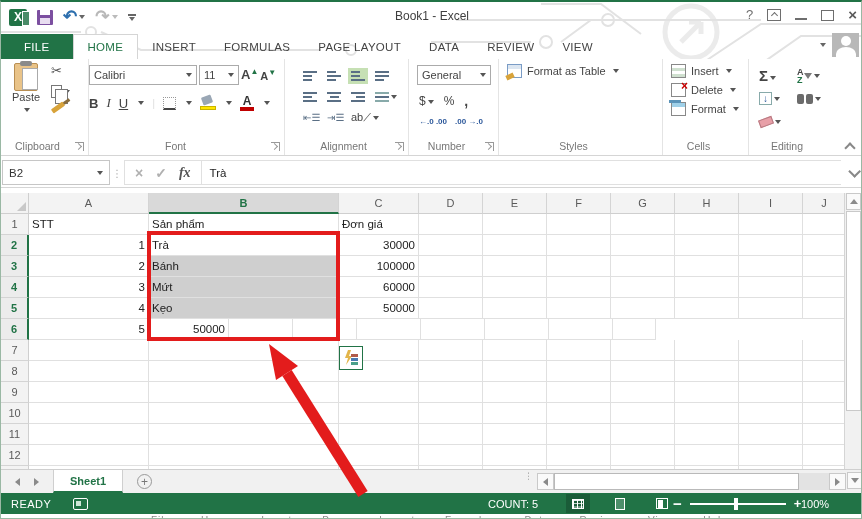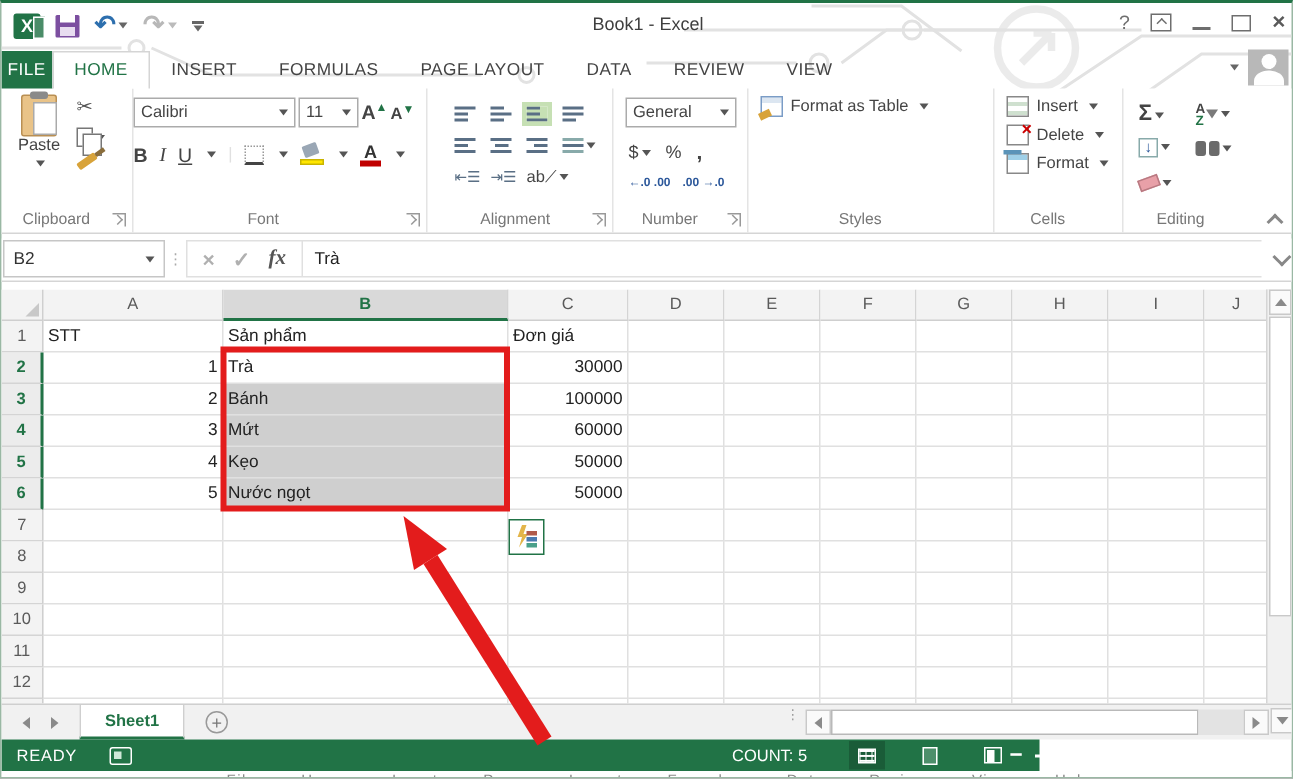--- a/index.html
+++ b/index.html
@@ -29,21 +29,21 @@
   .wc{font-size:13px;color:#6e6e6e;cursor:pointer;line-height:18px;}
   .wc-box{width:13px;height:11px;border:1px solid #6e6e6e;}
   .wc-min{width:12px;height:3px;border-bottom:2px solid #6e6e6e;margin-top:6px;}
   .wc-ribbonopt{width:14px;height:12px;border:1px solid #6e6e6e;position:relative;}
   .wc-ribbonopt::after{content:"";position:absolute;left:4px;top:3px;width:4px;height:4px;border-left:1px solid #6e6e6e;border-top:1px solid #6e6e6e;transform:rotate(45deg);}
   .wc-close{font-size:15px;color:#5a5a5a;font-weight:bold;}
 
   
   .tabrow{position:absolute;top:30px;left:0;width:862px;height:27px;display:flex;align-items:flex-end;}
   .tab{height:25px;padding:0 14px;font-size:11.5px;display:flex;align-items:center;color:#444;letter-spacing:.3px;cursor:pointer;position:relative;z-index:3;}
-  .tab.file{background:#217346;color:#fff;padding:0 4px;height:25px;}
+  .tab.file{background:#217346;color:#fff;padding:0 23px;height:25px;}
   .tab.active{background:#fff;color:#217346;border:1px solid #d5d5d5;border-bottom:none;}
   .tabrow-right{position:absolute;right:4px;bottom:2px;display:flex;align-items:center;gap:6px;}
   .avatar-box{width:27px;height:24px;background:#b8b8b8;position:relative;overflow:hidden;}
   .avatar-box .head{position:absolute;left:8.5px;top:3px;width:10px;height:10px;border-radius:50%;background:#fff;}
   .avatar-box .body{position:absolute;left:3.5px;top:14px;width:20px;height:14px;border-radius:50% 50% 0 0;background:#fff;}
 
   
   .ribbon{position:absolute;top:57px;left:0;width:862px;height:97px;background:#fff;border-bottom:1px solid #d5d5d5;font-size:11px;color:#444;}
   .rgroup{position:absolute;top:0;height:96px;border-right:1px solid #e4e4e4;}
   .rgroup-label{position:absolute;bottom:3px;left:0;right:14px;text-align:center;color:#777;font-size:10.5px;}
@@ -170,21 +170,21 @@
   .newsheet{display:flex;align-items:center;padding:0 14px;color:#777;}
   .newsheet .plus{width:15px;height:15px;border:1px solid #999;border-radius:50%;display:flex;align-items:center;justify-content:center;font-size:12px;color:#777;}
   .hscroll{position:absolute;right:17px;top:2px;height:19px;display:flex;align-items:center;}
   .hs-btn{width:17px;height:17px;background:#fafafa;border:1px solid #c9c9c9;display:flex;align-items:center;justify-content:center;}
   .hs-thumb{width:245px;height:17px;background:#fff;border:1px solid #b9b9b9;}
   .hs-track{width:30px;height:17px;background:#e3e3e3;}
   .tab-dots{position:absolute;right:330px;top:4px;color:#999;font-size:9px;letter-spacing:0;line-height:5px;text-align:center;}
   .vdown-box{position:absolute;right:0;top:2px;width:16px;height:17px;background:#fafafa;border:1px solid #c9c9c9;display:flex;align-items:center;justify-content:center;}
 
   
-  .statusbar{position:absolute;top:491px;left:0;width:692px;height:21px;background:#217346;color:#fff;display:flex;align-items:center;font-size:11px;}
+  .statusbar{position:absolute;top:491px;left:0;width:862px;height:21px;background:#217346;color:#fff;display:flex;align-items:center;font-size:11px;}
   .sb-ready{margin-left:10px;letter-spacing:.5px;}
   .sb-macro{margin-left:22px;width:15px;height:12px;border:1px solid #fff;border-radius:2px;position:relative;}
   .sb-macro::after{content:"";position:absolute;left:2px;top:2px;width:5px;height:5px;background:#cfe8d8;}
   .sb-count{position:absolute;left:487px;}
   .sb-views{position:absolute;left:565px;display:flex;gap:18px;align-items:center;}
   .sb-view{width:24px;height:19px;display:flex;align-items:center;justify-content:center;cursor:pointer;}
   .sb-view.active{background:#1a5c38;}
   .vi-grid{width:12px;height:10px;border:1px solid #fff;background:linear-gradient(#fff 1px,transparent 1px) 0 0/12px 3.3px,linear-gradient(90deg,#fff 1px,transparent 1px) 0 0/4px 10px;}
   .vi-page{width:10px;height:12px;border:1px solid #fff;background:#fff3;}
   .vi-break{width:12px;height:11px;border:1px solid #fff;position:relative;}
@@ -546,21 +546,20 @@
         <div class="cell" style="width: 64px;"></div>
         <div class="cell" style="width: 64px;"></div>
         <div class="cell" style="width: 64px;"></div>
         <div class="cell" style="width: 64px;"></div>
         <div class="cell" style="width: 64px;"></div>
         <div class="cell" style="width: 43px;"></div>
       </div>
       <div class="gridrow" style="top: 126px;">
         <div class="rowhdr sel">6</div>
         <div class="cell num" style="width: 120px;">5</div>
-        <div class="cell fill" style="width: 190px;">Nước ngọt</div>
         <div class="cell num" style="width: 80px;">50000</div>
         <div class="cell" style="width: 64px;"></div>
         <div class="cell" style="width: 64px;"></div>
         <div class="cell" style="width: 64px;"></div>
         <div class="cell" style="width: 64px;"></div>
         <div class="cell" style="width: 64px;"></div>
         <div class="cell" style="width: 64px;"></div>
         <div class="cell" style="width: 43px;"></div>
       </div>
       <div class="gridrow" style="top: 147px;">

